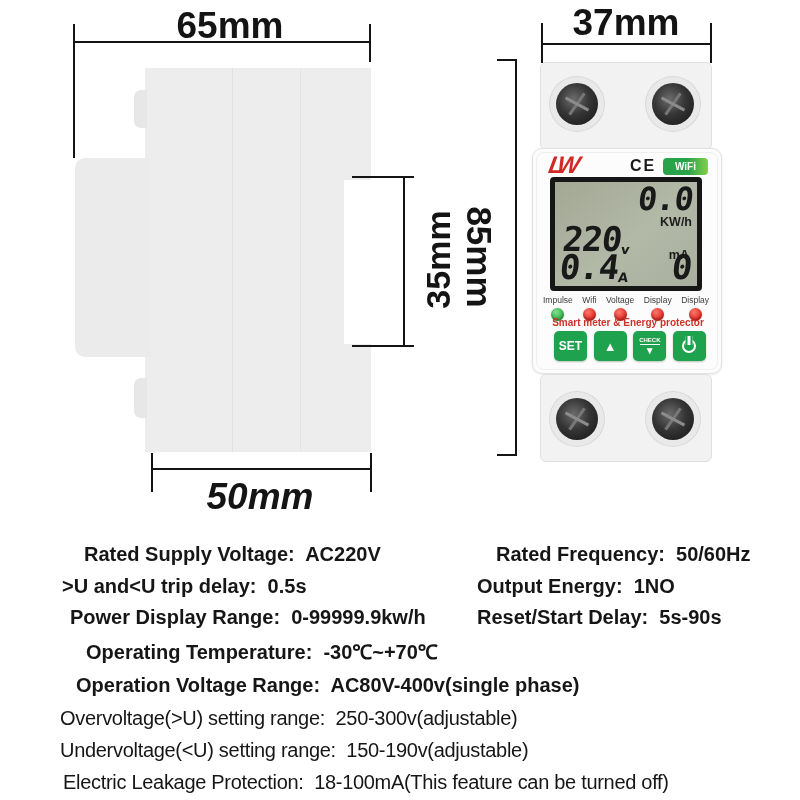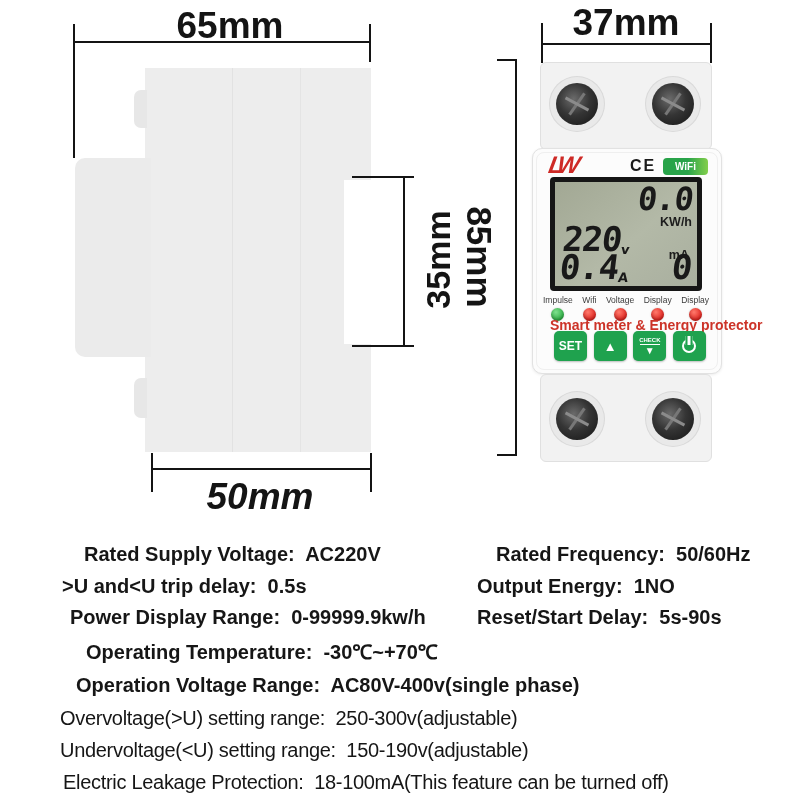--- a/index.html
+++ b/index.html
@@ -44,21 +44,21 @@
   .lcd-ma{position:absolute;top:67px;right:8px;}
   .lcd-amp{position:absolute;bottom:2px;left:5px;font-size:34px;display:flex;align-items:flex-end;}
   .lcd-leak{position:absolute;bottom:2px;right:6px;font-size:34px;}
   
   .ind-row{left:543px;top:295px;width:166px;display:flex;justify-content:space-between;}
   .ind-col{display:flex;flex-direction:column;align-items:center;gap:3px;}
   .ind-label{font-size:8.5px;color:#3b3b3b;white-space:nowrap;}
   .led{width:13px;height:13px;border-radius:50%;box-shadow:inset 0 -2px 3px rgba(0,0,0,0.25),0 0 2px rgba(0,0,0,0.2);}
   .led.green{background:radial-gradient(circle at 38% 32%,#7fe08e,#2fae44 70%);}
   .led.red{background:radial-gradient(circle at 38% 32%,#ff7a6c,#df241f 70%);}
-  .tagline{left:550px;top:317px;width:156px;text-align:center;font-size:14px;font-weight:700;color:#cc3328;white-space:nowrap;}
+  .tagline{left:550px;top:317px;width:156px;text-align:center;font-size:10px;font-weight:700;color:#cc3328;white-space:nowrap;}
   
   .btn-row{left:554px;top:331px;width:152px;display:flex;justify-content:space-between;}
   .btn{width:33px;height:30px;background:#1fa24e;border-radius:5px;color:#fff;display:flex;flex-direction:column;align-items:center;justify-content:center;box-shadow:0 1px 2px rgba(0,0,0,0.25);}
   .btn-set{font-size:12px;font-weight:700;}
   .btn-up{font-size:13px;}
   .btn-check{font-size:6px;font-weight:700;gap:1px;}
   .btn-check .divider{width:20px;height:1px;background:#fff;}
   .btn-check .dn{font-size:10px;line-height:1;}
   .pwr{position:relative;width:14px;height:14px;border:2px solid #fff;border-radius:50%;box-sizing:border-box;}
   .pwr::after{content:"";position:absolute;left:50%;top:-5px;transform:translateX(-50%);width:3px;height:9px;background:#fff;border-left:2px solid #1fa24e;border-right:2px solid #1fa24e;}

